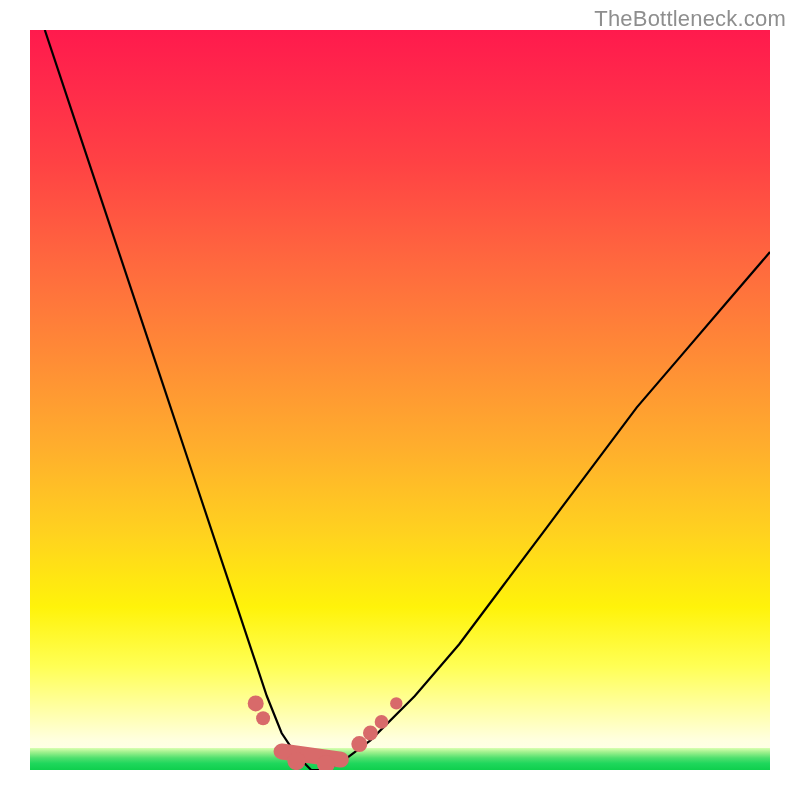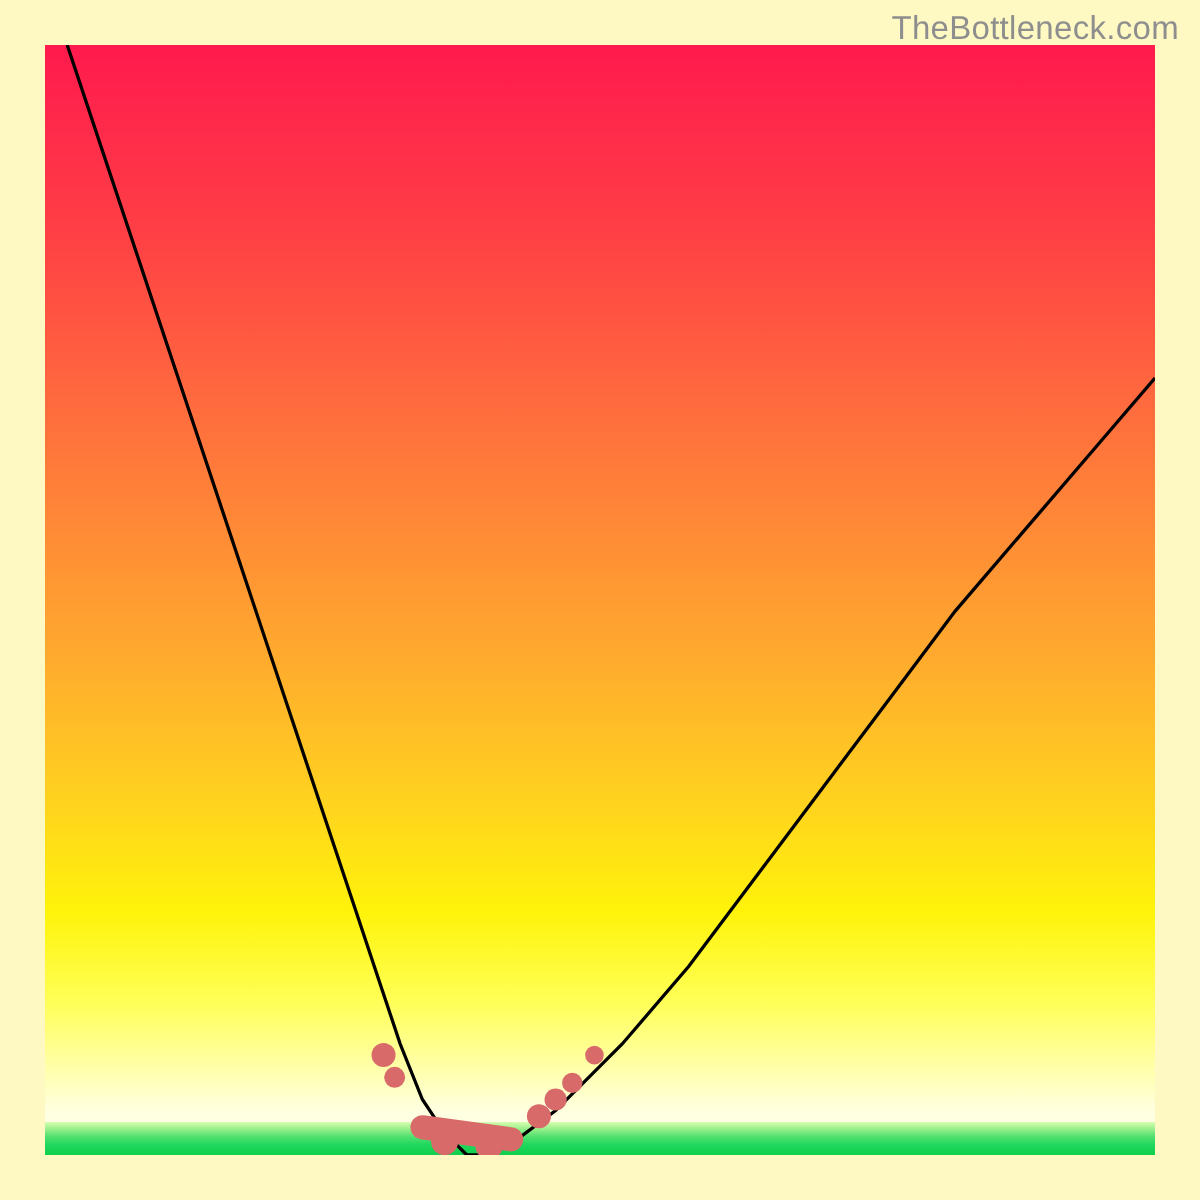--- a/index.html
+++ b/index.html
@@ -10,21 +10,21 @@
     background: #000;
     overflow: hidden;
     font-family: Arial, Helvetica, sans-serif;
   }
   .frame {
     position: absolute;
     left: 0;
     top: 0;
     width: 800px;
     height: 800px;
-    background: #fef9c3;
+    background: #ffffff;
   }
   .plot {
     position: absolute;
     left: 30px;
     top: 30px;
     width: 740px;
     height: 740px;
     
     background: linear-gradient(to bottom,
       #ff1a4d 0%,

